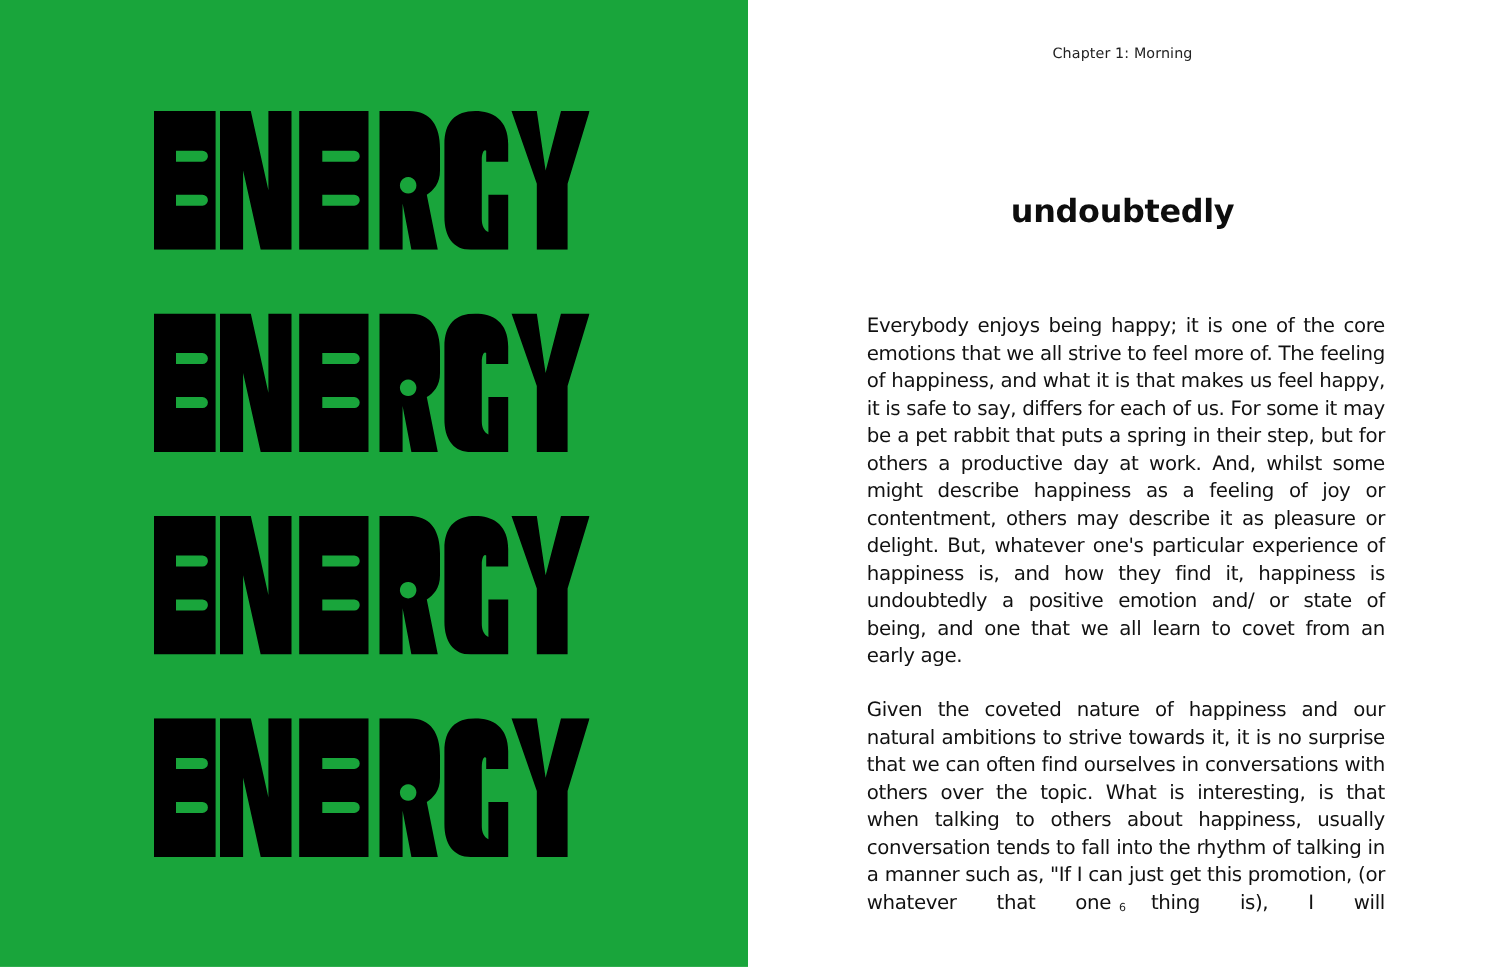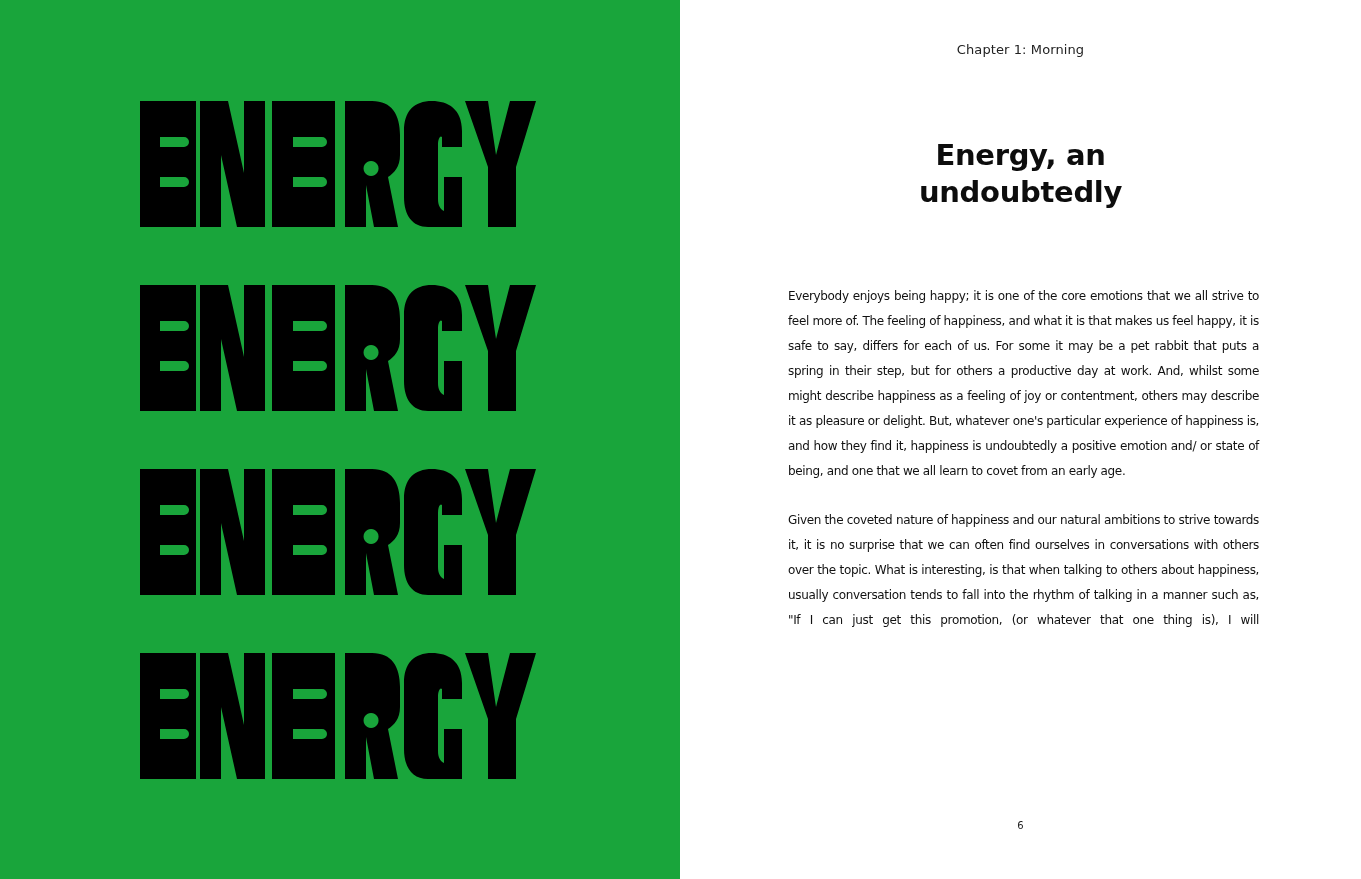--- a/index.html
+++ b/index.html
@@ -27,21 +27,21 @@
     font-size: 13px; letter-spacing: 0.1px; color: #222;
     font-family: "DejaVu Sans", sans-serif;
   }
   .chapter-title {
     position: absolute; left: 0; width: 681px; top: 137px; text-align: center;
     font-size: 29px; font-weight: bold; line-height: 37px; color: #0d0d0d;
     font-family: "DejaVu Sans", sans-serif; letter-spacing: -0.3px;
   }
   .body-text {
     position: absolute; left: 108px; top: 284px; width: 471px;
-    font-family: "DejaVu Sans", sans-serif; font-size: 12px; line-height: 25px;
+    font-family: "DejaVu Sans", sans-serif; font-size: 18px; line-height: 25px;
     color: #111; letter-spacing: -0.35px;
   }
   .body-text p { text-align: justify; text-align-last: left; }
   .body-text p + p { margin-top: 24px; }
   .body-text p.cont { text-align-last: justify; }
   .folio {
     position: absolute; left: 0; width: 681px; top: 820px; text-align: center;
     font-size: 10px; color: #222; font-family: "DejaVu Sans", sans-serif;
   }
 </style>
@@ -89,21 +89,21 @@
           <path d="M325 0 H348 L356 54 L370 0 H396 L376 66 V126 H348 V66 Z"></path>
         </g>
       </defs>
     </svg>
   </div>
 
   <div class="right-page">
     <div class="running-head">Chapter 1: Morning</div>
 
     <h1 class="chapter-title">
-      <span>Energy, an</span><br>
+      <br>
       <span>undoubtedly</span>
     </h1>
 
     <div class="body-text">
       <p>Everybody enjoys being happy; it is one of the core emotions that we all strive to feel more of. The feeling of happiness, and what it is that makes us feel happy, it is safe to say, differs for each of us. For some it may be a pet rabbit that puts a spring in their step, but for others a productive day at work. And, whilst some might describe happiness as a feeling of joy or contentment, others may describe it as pleasure or delight. But, whatever one's particular experience of happiness is, and how they find it, happiness is undoubtedly a positive emotion and/ or state of being, and one that we all learn to covet from an early age.</p>
       <p class="cont">Given the coveted nature of happiness and our natural ambitions to strive towards it, it is no surprise that we can often find ourselves in conversations with others over the topic. What is interesting, is that when talking to others about happiness, usually conversation tends to fall into the rhythm of talking in a manner such as, "If I can just get this promotion, (or whatever that one thing is), I will</p>
     </div>
 
     <div class="folio">6</div>
   </div>

